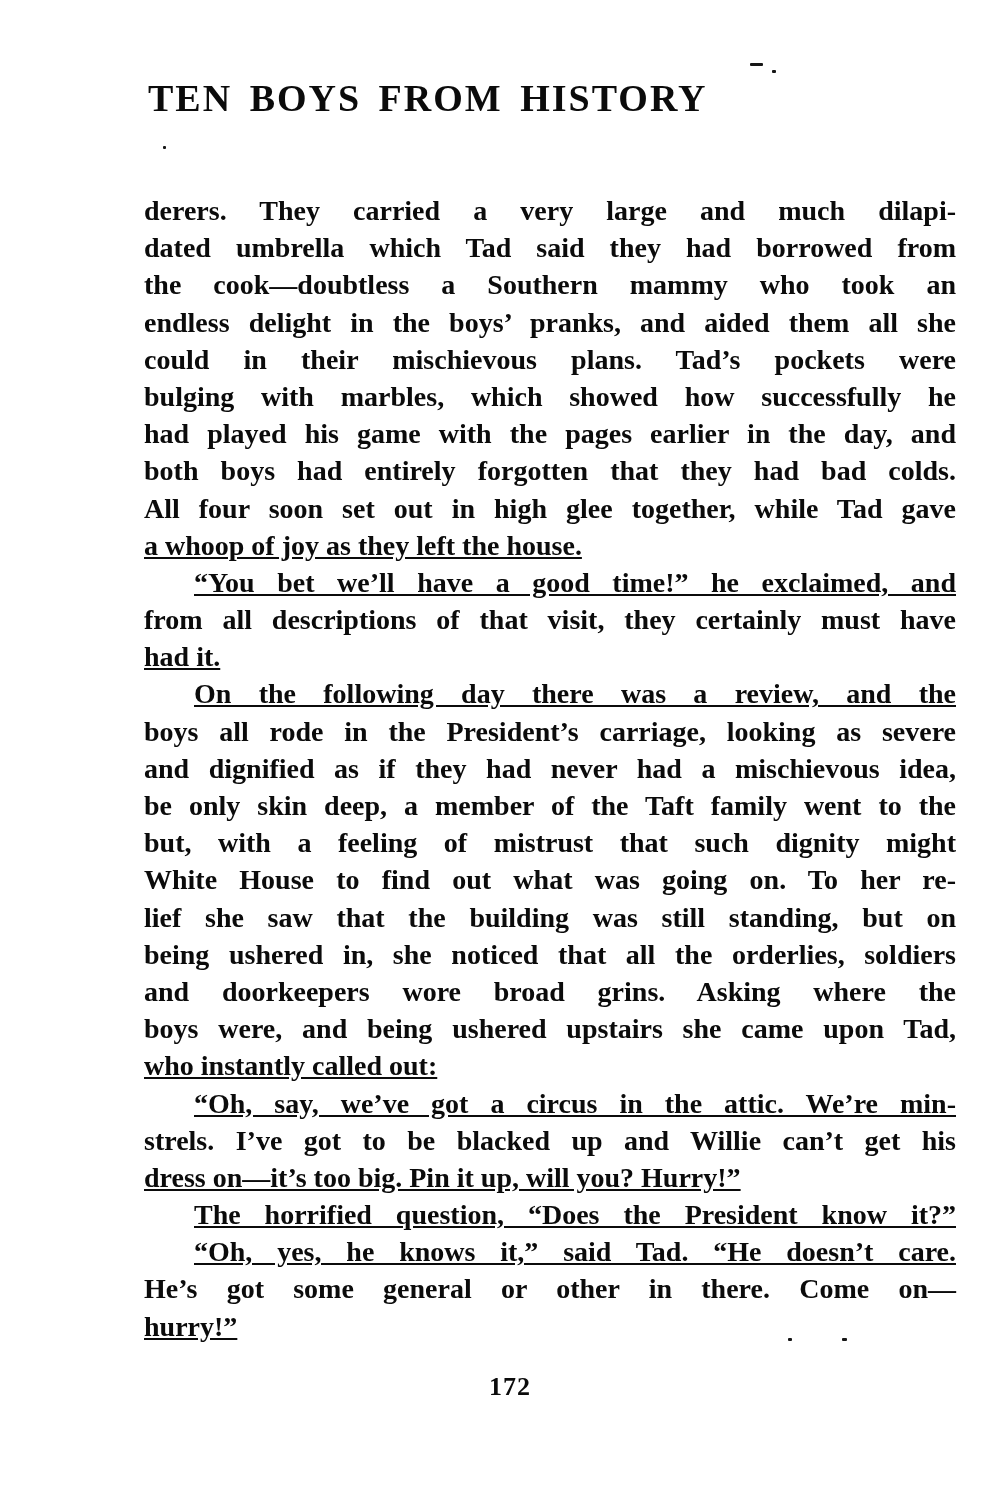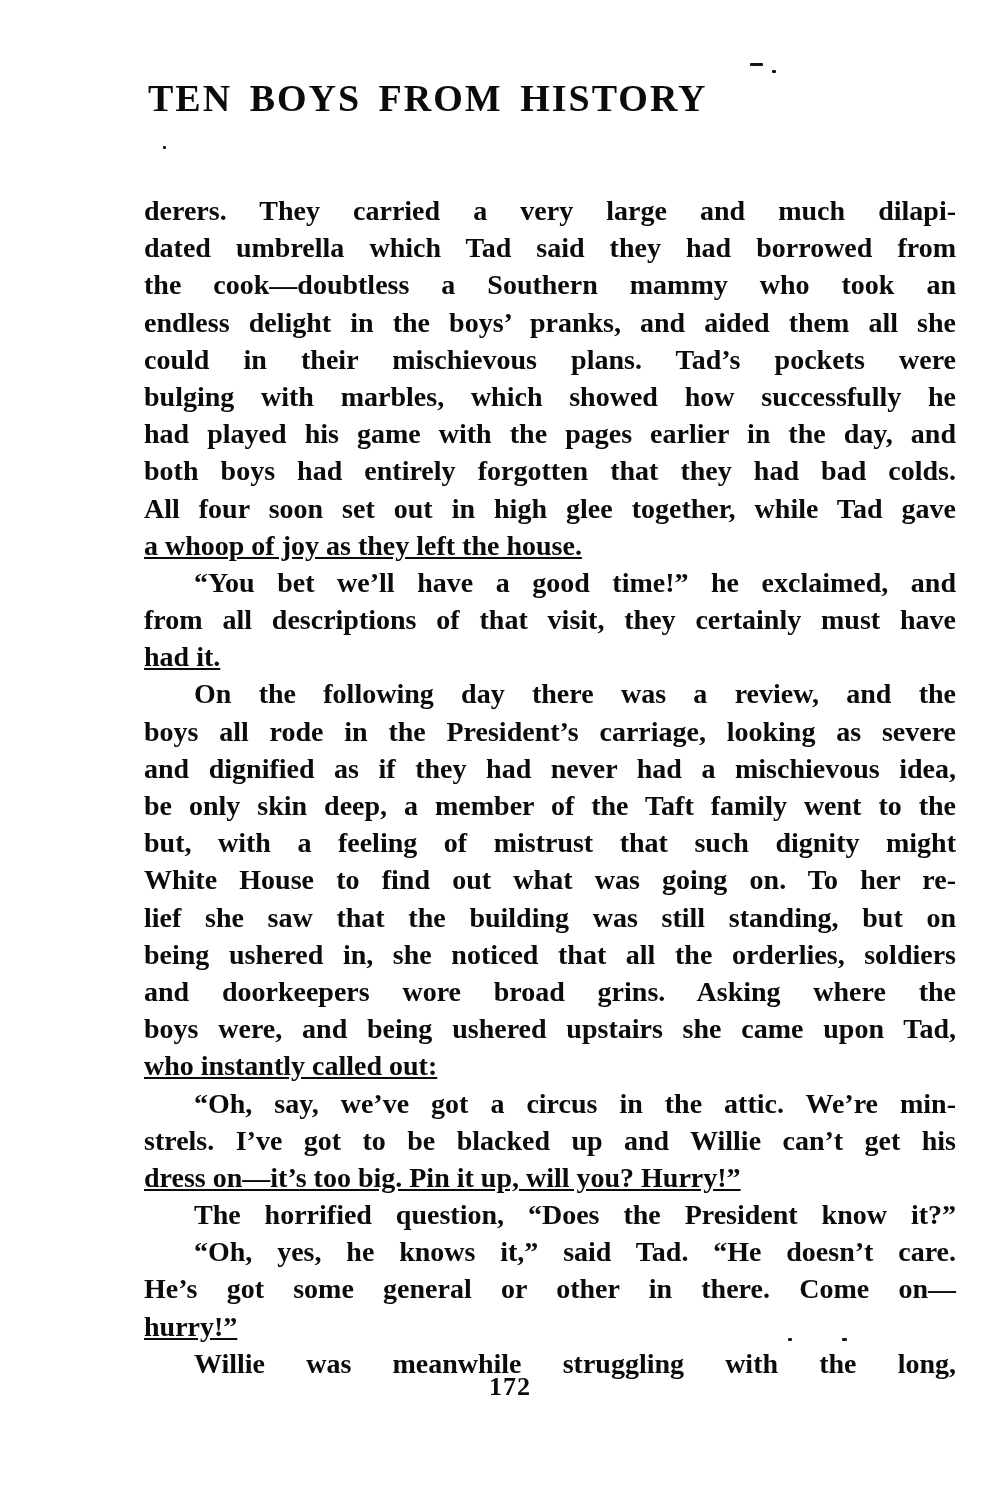--- a/index.html
+++ b/index.html
@@ -34,21 +34,21 @@
     margin-top: 48px;
   }
   .line {
     line-height: 37.2px;
     height: 37.2px;
     text-align: justify;
     text-align-last: justify;
     text-justify: inter-word;
   }
   .line.last { text-align-last: left; text-decoration: underline; }
-  .line.indent { text-indent: 50px; }
+  .line.indent { text-indent: 50px; text-decoration: underline; }
   .page-number {
     position: absolute;
     top: 1372px;
     left: 470px;
     width: 80px;
     text-align: center;
     font-size: 26px;
     font-weight: 700;
     letter-spacing: 1px;
   }
@@ -89,21 +89,20 @@
     <div class="line">and doorkeepers wore broad grins. Asking where the</div>
     <div class="line">boys were, and being ushered upstairs she came upon Tad,</div>
     <div class="line last">who instantly called out:</div>
     <div class="line indent">“Oh, say, we’ve got a circus in the attic. We’re min-</div>
     <div class="line">strels. I’ve got to be blacked up and Willie can’t get his</div>
     <div class="line last">dress on—it’s too big. Pin it up, will you? Hurry!”</div>
     <div class="line indent">The horrified question, “Does the President know it?”</div>
     <div class="line indent">“Oh, yes, he knows it,” said Tad. “He doesn’t care.</div>
     <div class="line">He’s got some general or other in there. Come on—</div>
     <div class="line last">hurry!”</div>
-    <div class="line indent">Willie was meanwhile struggling with the long,</div>
   </div>
 
 <div class="page-number">172</div>
 
 <div class="speck speck-1"></div>
 <div class="speck speck-2"></div>
 <div class="speck speck-3"></div>
 <div class="speck speck-4"></div>
 <div class="speck speck-5"></div>
 

